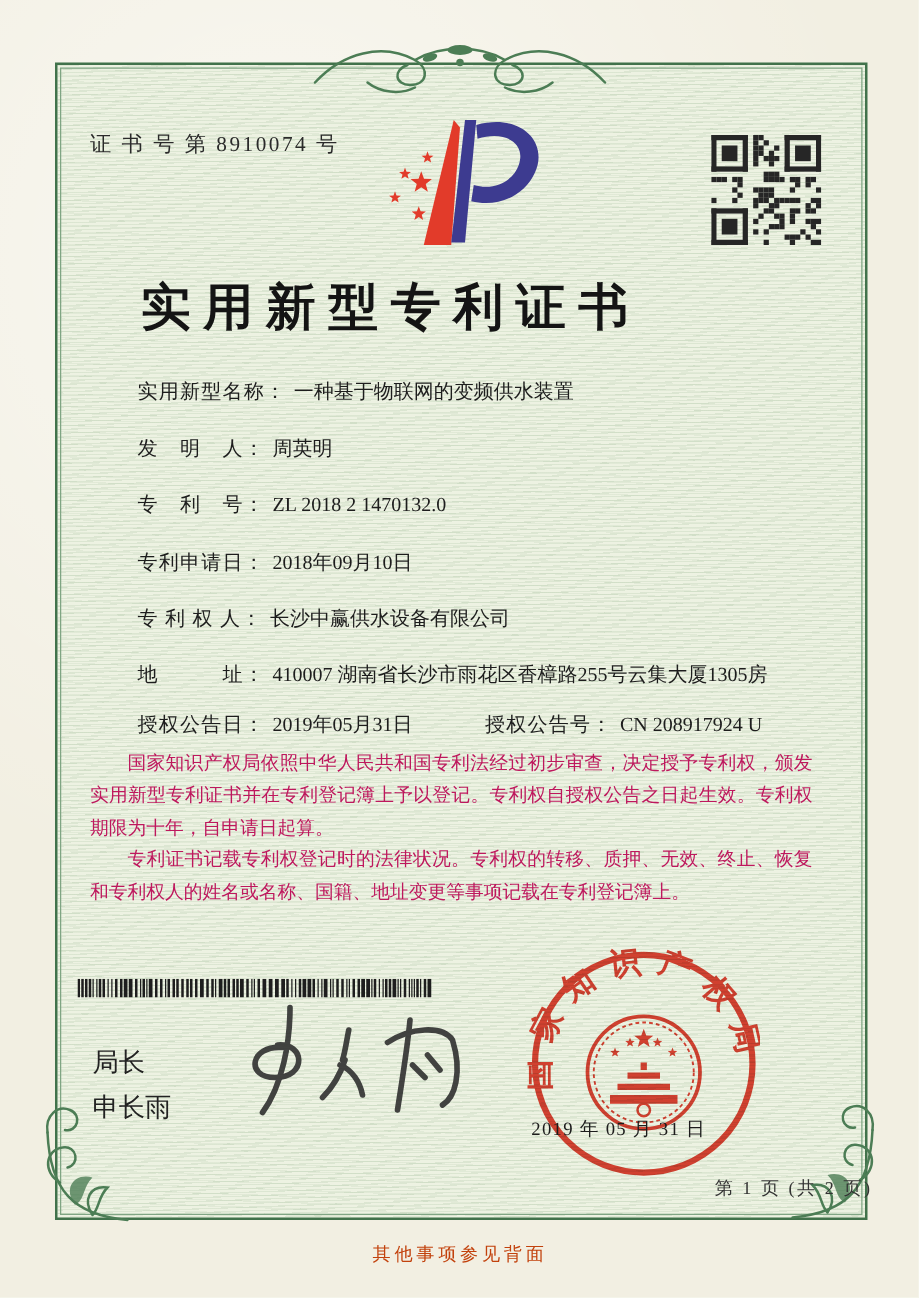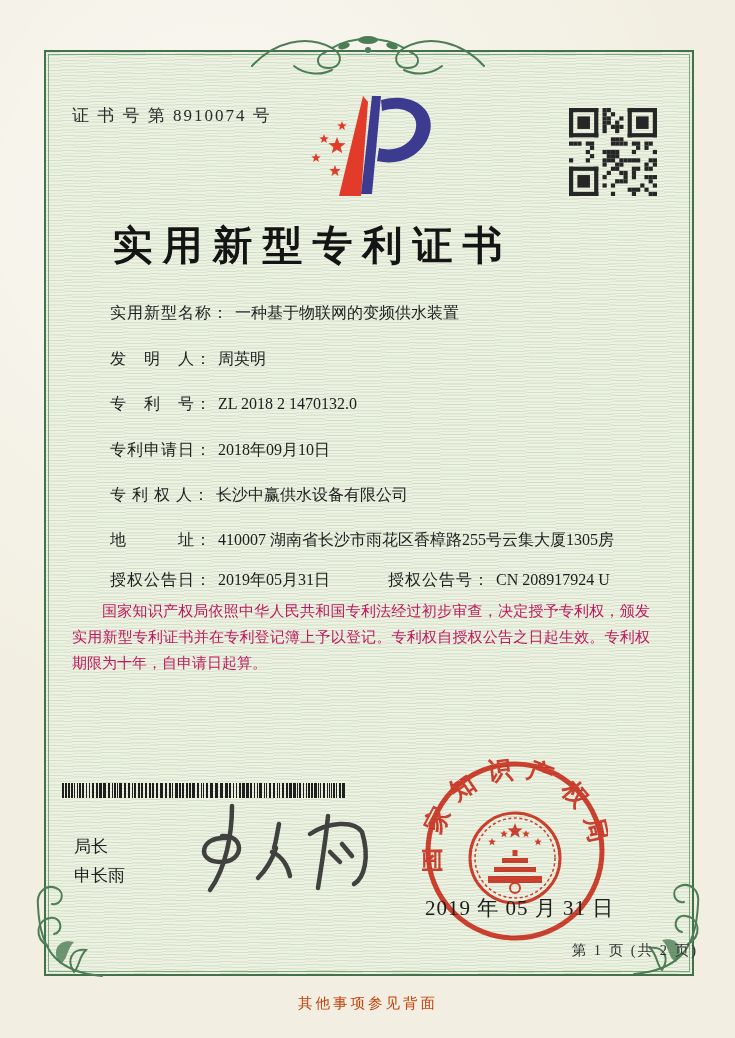--- a/index.html
+++ b/index.html
@@ -31,22 +31,22 @@
   .cert-number{left:72px;top:104px;font-size:17px;letter-spacing:2px;color:#2a2a2a;}
   .title{left:0;top:218px;width:625px;text-align:center;font-size:40px;font-weight:bold;
          letter-spacing:10px;color:#141414;}
   .row{left:72px;width:600px;font-size:16px;color:#1d1d1d;white-space:nowrap;}
   .row .lbl{letter-spacing:1px;margin-left:38px;}
   .row .val{margin-left:6px;}
   .row2-pair{position:absolute;left:278px;top:0;white-space:nowrap;}
   .paras{left:72px;top:599px;width:578px;font-size:15px;line-height:1.72;color:#be185d;
          text-align:justify;}
   .paras p{margin:0;text-indent:2em;}
-  .officer{left:74px;top:833px;font-size:17px;line-height:1.7;color:#222;}
-  .seal-date{left:425px;top:894px;width:190px;font-size:21px;letter-spacing:1px;color:#1c1c1c;}
+  .officer{left:74px;top:833px;font-size:21px;line-height:1.7;color:#222;}
+  .seal-date{left:425px;top:894px;width:190px;font-size:15px;letter-spacing:1px;color:#1c1c1c;}
   .page-info{left:38px;top:941px;width:660px;text-align:right;font-size:14.5px;
              letter-spacing:2px;color:#333;}
   .back-note{left:38px;top:994px;width:660px;text-align:center;font-size:14.5px;
              letter-spacing:3px;color:#c2410c;}
   .seal-svg{mix-blend-mode:multiply;opacity:.93;}
   svg{display:block;}
 </style>
 </head>
 <body>
 
@@ -239,20 +239,21 @@
 </div>
 <div class="abs row" style="top:570px;">
   <span class="lbl">授权公告日：</span><span class="val">2019年05月31日</span>
   <span class="row2-pair">
     <span class="lbl">授权公告号：</span><span class="val">CN 208917924 U</span>
   </span>
 </div>
 
 <div class="abs paras">
   <p>国家知识产权局依照中华人民共和国专利法经过初步审查，决定授予专利权，颁发实用新型专利证书并在专利登记簿上予以登记。专利权自授权公告之日起生效。专利权期限为十年，自申请日起算。</p>
+  <p>专利证书记载专利权登记时的法律状况。专利权的转移、质押、无效、终止、恢复和专利权人的姓名或名称、国籍、地址变更等事项记载在专利登记簿上。</p>
 </div>
 
 <svg class="abs" id="barcode" style="left:62px;top:783px;" width="285" height="15" viewBox="0 0 285 15">
     <rect x="0" y="0" width="2" height="15" fill="#1e1e1e"></rect>
     <rect x="3" y="0" width="2" height="15" fill="#1e1e1e"></rect>
     <rect x="6" y="0" width="2" height="15" fill="#1e1e1e"></rect>
     <rect x="9" y="0" width="2" height="15" fill="#1e1e1e"></rect>
     <rect x="12" y="0" width="1" height="15" fill="#1e1e1e"></rect>
     <rect x="15" y="0" width="1" height="15" fill="#1e1e1e"></rect>
     <rect x="17" y="0" width="2" height="15" fill="#1e1e1e"></rect>

